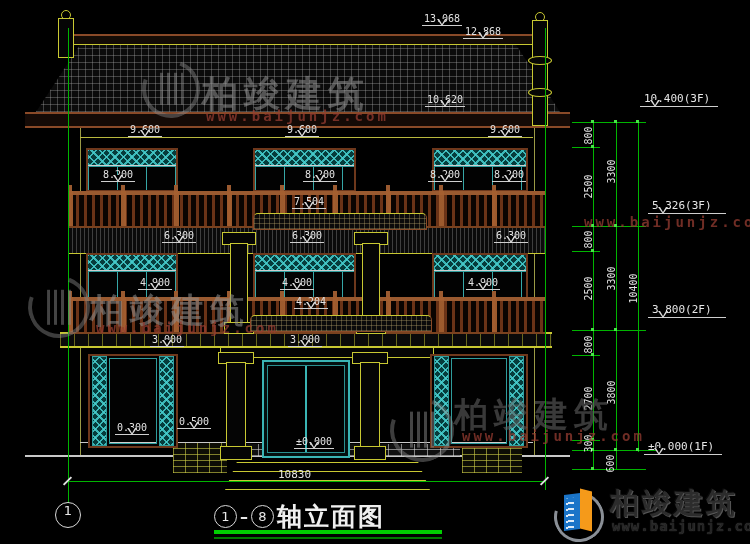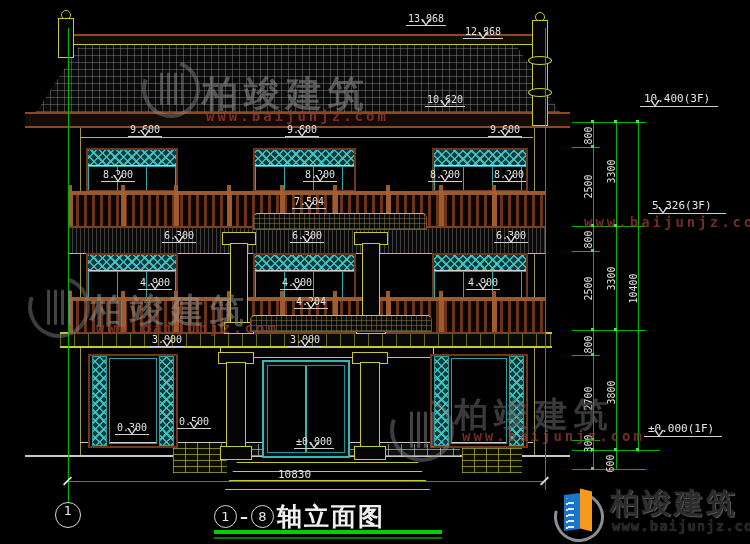--- a/index.html
+++ b/index.html
@@ -166,21 +166,21 @@
   <div class="ycol" style="left:360px;top:362px;width:18px;height:84px;"></div>
   <div class="ycol" style="left:354px;top:446px;width:30px;height:12px;"></div>
 
   <div class="bricky" style="left:173px;top:443px;width:54px;height:30px;"></div>
   <div class="brickw" style="left:232px;top:444px;width:228px;height:12px;"></div>
   <div class="bricky" style="left:462px;top:443px;width:60px;height:30px;"></div>
   <div class="steps" style="left:225px;top:456px;width:205px;height:34px;"></div>
   <div class="wline" style="left:80px;top:442px;width:453px;height:1px;"></div>
   <div class="wline" style="left:25px;top:455px;width:545px;height:2px;"></div>
 
-  <div class="mk" style="left:406px;top:13px"><span class="t">13.068</span><span class="tri"></span></div>
+  <div class="mk" style="left:422px;top:13px"><span class="t">13.068</span><span class="tri"></span></div>
   <div class="mk" style="left:463px;top:26px"><span class="t">12.868</span><span class="tri"></span></div>
   <div class="mk" style="left:425px;top:94px"><span class="t">10.620</span><span class="tri"></span></div>
   <div class="mk" style="left:128px;top:124px"><span class="t">9.600</span><span class="tri"></span></div>
   <div class="mk" style="left:285px;top:124px"><span class="t">9.600</span><span class="tri"></span></div>
   <div class="mk" style="left:488px;top:124px"><span class="t">9.600</span><span class="tri"></span></div>
   <div class="mk" style="left:101px;top:169px"><span class="t">8.200</span><span class="tri"></span></div>
   <div class="mk" style="left:303px;top:169px"><span class="t">8.200</span><span class="tri"></span></div>
   <div class="mk" style="left:428px;top:169px"><span class="t">8.200</span><span class="tri"></span></div>
   <div class="mk" style="left:492px;top:169px"><span class="t">8.200</span><span class="tri"></span></div>
   <div class="mk" style="left:292px;top:196px"><span class="t">7.504</span><span class="tri"></span></div>
@@ -233,21 +233,22 @@
   <div class="vd" style="left:566px;top:393px;">2700</div>
   <div class="vd" style="left:566px;top:438px;">300</div>
   <div class="vd" style="left:588px;top:458px;">600</div>
   <div class="vd" style="left:589px;top:166px;">3300</div>
   <div class="vd" style="left:589px;top:273px;">3300</div>
   <div class="vd" style="left:589px;top:387px;">3800</div>
   <div class="vd" style="left:611px;top:283px;">10400</div>
 
   <div class="mkr" style="left:640px;top:92px;"><span class="t">10.400(3F)</span><span class="tri"></span></div>
   <div class="mkr" style="left:648px;top:199px;"><span class="t">5.326(3F)</span><span class="tri"></span></div>
-  <div class="mkr" style="left:644px;top:422px;"><span class="t">±0.000(1F)</span><span class="tri"></span></div>
+  <div class="mkr" style="left:648px;top:303px;"><span class="t">3.800(2F)</span><span class="tri"></span></div>
+  <div class="mkr" style="left:644px;top:440px;"><span class="t">±0.000(1F)</span><span class="tri"></span></div>
 
   <div class="gl" style="left:68px;top:481px;width:478px;height:1px;"></div>
   <div class="wtick" style="left:62px;top:480px;"></div>
   <div class="wtick" style="left:539px;top:480px;"></div>
   <div class="abs" style="left:278px;top:468px;color:#e2e2e2;font:11px 'DejaVu Sans Mono',monospace;z-index:40;">10830</div>
   <div class="bub abs" style="left:55px;top:502px;width:24px;height:24px;line-height:24px;font:13px 'DejaVu Sans',sans-serif;">1</div>
 
   <div class="abs" style="left:214px;top:500px;display:flex;align-items:center;gap:3px;z-index:45;">
     <span class="bub" style="display:inline-block;width:21px;height:21px;line-height:21px;font-size:13px;">1</span>
     <span style="color:#e8e8e8;font-weight:bold;">–</span>

